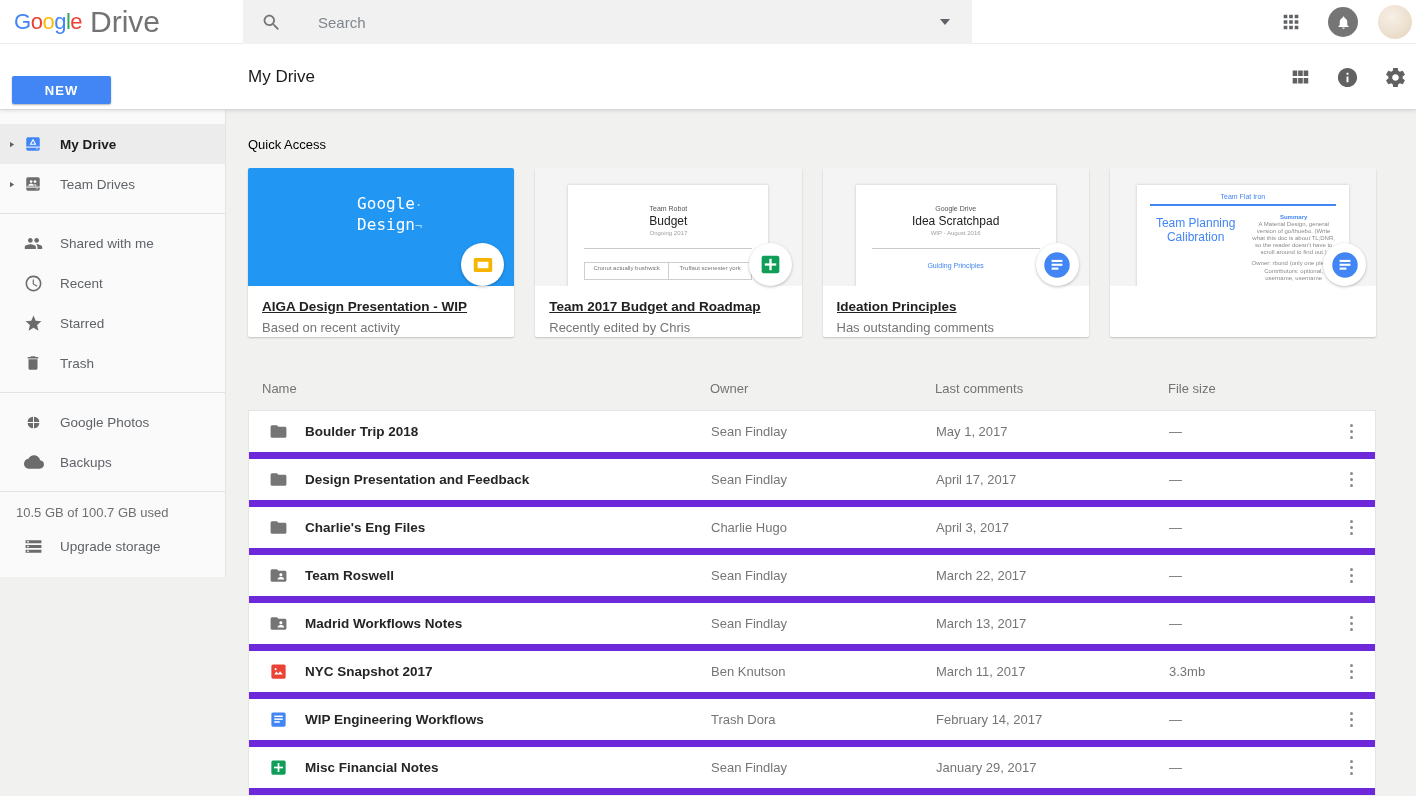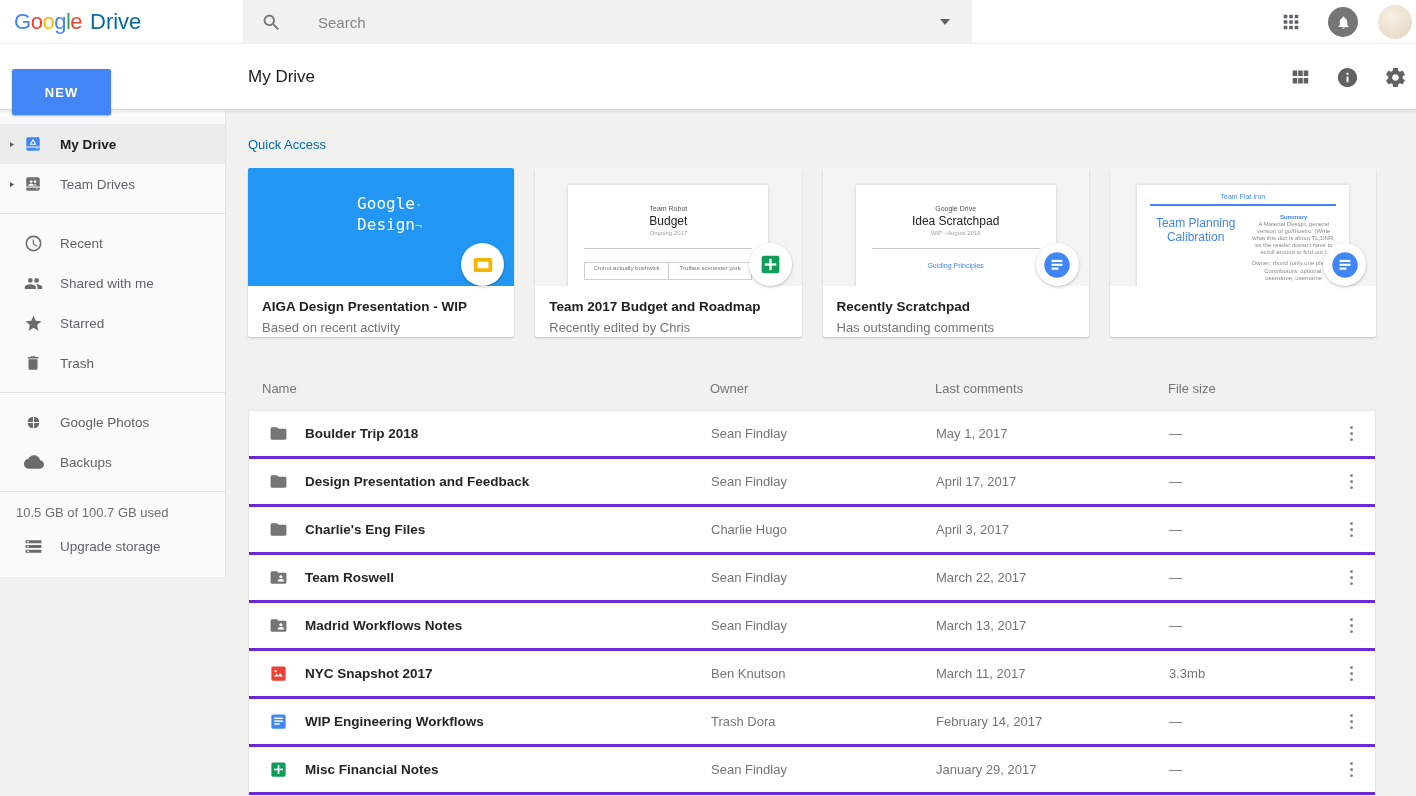--- a/index.html
+++ b/index.html
@@ -4,52 +4,52 @@
 <style>
   * { margin:0; padding:0; box-sizing:border-box; }
   html,body { width:1416px; height:796px; }
   body { font-family:"Liberation Sans", sans-serif; background:#f1f1f0; overflow:hidden; }
   .app { position:relative; width:1416px; height:796px; overflow:hidden; }
 
   
   .topbar { position:absolute; left:0; top:0; width:1416px; height:44px; background:#fff; border-bottom:1px solid #ececec; z-index:5; }
   .brand { position:absolute; left:14px; top:0; height:44px; display:flex; align-items:center; }
   .logo-google { font-size:22px; font-weight:500; letter-spacing:-0.5px; }
-  .logo-product { font-size:22px; color:#0369a1; margin-left:8px; font-weight:400; }
+  .logo-product { font-size:30px; color:#737373; margin-left:8px; font-weight:400; }
   .searchbar { position:absolute; left:243px; top:0; width:729px; height:44px; background:#f1f1f1; display:flex; align-items:center; }
   .searchbar .mag { margin-left:18px; display:flex; }
   .searchbar input { flex:1; border:none; outline:none; background:transparent; font-size:15px; color:#333; margin-left:36px; font-family:"Liberation Sans",sans-serif; }
   .searchbar input::placeholder { color:#80868b; }
   .search-caret { width:0; height:0; border-left:5px solid transparent; border-right:5px solid transparent; border-top:6px solid #5f6368; margin-right:22px; cursor:pointer; }
   .top-icons { position:absolute; right:0; top:0; height:44px; display:flex; align-items:center; }
   .apps-btn { margin-right:26px; cursor:pointer; display:flex; }
   .bell-btn { width:30px; height:30px; border-radius:50%; background:#757575; display:flex; align-items:center; justify-content:center; margin-right:20px; cursor:pointer; }
   .avatar { width:34px; height:34px; border-radius:50%; background:radial-gradient(circle at 40% 35%, #f7f0e6 0%, #ecdfce 60%, #e3d2bc 100%); margin-right:4px; cursor:pointer; }
 
   
   .toolbar { position:absolute; left:0; top:44px; width:1416px; height:66px; background:#fff; border-bottom:1px solid #d8d8d8; box-shadow:0 2px 3px rgba(0,0,0,0.07); z-index:4; }
-  .new-btn { position:absolute; left:12px; top:25px; width:99px; height:46px; background:#4285f4; color:#fff; border:none; border-radius:2px; font-size:13px; font-weight:700; letter-spacing:1px; cursor:pointer; box-shadow:0 1px 2px rgba(0,0,0,0.3); font-family:"Liberation Sans",sans-serif; }
+  .new-btn { position:absolute; left:12px; top:32px; width:99px; height:28px; background:#4285f4; color:#fff; border:none; border-radius:2px; font-size:13px; font-weight:700; letter-spacing:1px; cursor:pointer; box-shadow:0 1px 2px rgba(0,0,0,0.3); font-family:"Liberation Sans",sans-serif; }
   .page-title { position:absolute; left:248px; top:0; height:66px; display:flex; align-items:center; font-size:17px; font-weight:500; color:#1b1b1b; }
   .toolbar-icons { position:absolute; right:0; top:0; height:66px; display:flex; align-items:center; }
   .tb-icon { margin-right:25px; cursor:pointer; display:flex; }
   .tb-icon:last-child { margin-right:9px; }
 
   
   .sidebar { position:absolute; left:0; top:110px; width:226px; height:467px; background:#fafafa; border-right:1px solid #e4e4e4; padding-top:14px; }
   .side-item { position:relative; height:40px; display:flex; align-items:center; cursor:pointer; }
   .side-item.active { background:#ececec; }
   .side-item .arrow { position:absolute; left:7px; display:flex; }
   .side-item .sicon { position:absolute; left:24px; display:flex; }
   .side-item .slabel { margin-left:60px; font-size:13.5px; color:#5f6368; }
   .side-item.active .slabel { font-weight:700; color:#1c1c1c; }
   .side-divider { border-bottom:1px solid #e3e3e3; margin:9px 0; }
   .storage-text { margin:13px 0 6px 16px; font-size:13px; color:#6f6f6f; }
 
   
-  .qa-heading { position:absolute; left:248px; top:137px; font-size:13px; color:#0369a1; }
+  .qa-heading { position:absolute; left:248px; top:137px; font-size:13px; color:#000000; }
   .cards { position:absolute; left:248px; top:168px; width:1128px; display:flex; gap:21px; }
   .card { flex:1; height:169px; background:#fff; border-radius:2px; box-shadow:0 1px 2px rgba(0,0,0,0.2); position:relative; cursor:pointer; }
   .thumb { height:118px; overflow:hidden; border-radius:2px 2px 0 0; background:#f4f4f4; position:relative;text-align:center; }
   .thumb.blue { background:#2196f3; }
   .cover-text { margin:26px 0 0 17px; font-family:"DejaVu Sans Mono", monospace; font-size:16px; line-height:19px; color:#fff; }
   .cover-text .mark { opacity:0.65; font-size:12px; }
   .paper { width:200px; margin:17px auto 0; background:#fff; box-shadow:0 0 3px rgba(0,0,0,0.18); padding:20px 16px 10px; height:120px; overflow:hidden; }
   .p-eyebrow { font-size:7px; color:#555; }
   .p-eyebrow.blue { color:#4285f4; }
   .p-head { font-size:12px; color:#212121; margin-top:2px; }
@@ -61,30 +61,30 @@
   .p-table div { flex:1; font-size:6px; color:#777; padding:2px 3px 8px; }
   .p-table div:first-child { border-right:1px solid #cfcfcf; }
   .p-link { font-size:7px; color:#4285f4; margin-top:13px; }
   .p-cols { display:flex; gap:10px; margin-top:8px; }
   .p-cols .lft { width:52%; }
   .p-cols .rgt { width:48%; }
   .p-sum-label { font-size:6px; font-weight:700; color:#4285f4; }
   .p-tiny { font-size:6px; color:#8a8a8a; line-height:7px; margin-top:1px; }
   .badge { position:absolute; right:10px; top:75px; width:43px; height:43px; border-radius:50%; background:#fff; box-shadow:0 1px 3px rgba(0,0,0,0.25); display:flex; align-items:center; justify-content:center; }
   .card-info { padding:13px 14px; }
-  .card-title { font-size:13.5px; font-weight:700; color:#212121; white-space:nowrap; overflow:hidden; }
+  .card-title { font-size:13.5px; font-weight:700; color:#212121; white-space:nowrap; overflow:hidden;text-decoration:underline; }
   .card-sub { font-size:13px; color:#757575; margin-top:6px; }
 
   
   .grid5 { display:grid; grid-template-columns:462px 225px 233px 166px 1fr; align-items:center; }
   .thead { position:absolute; left:248px; top:366px; width:1128px; height:44px; }
   .thead .hcell { font-size:13px; color:#747474; cursor:pointer; }
   .thead .hcell:first-child { padding-left:14px; }
   .tlist { position:absolute; left:248px; top:410px; width:1128px; background:#fff; border:1px solid #e5e5e5; border-bottom:none; }
-  .frow { height:48px; background:#fff; border-bottom:3px solid #6d28d9; cursor:pointer; }
+  .frow { height:48px; background:#fff; border-bottom:7px solid #6d28d9; cursor:pointer; }
   .frow .name { display:flex; align-items:center; padding-left:20px; }
   .frow .ficon { display:flex; width:19px; }
   .frow .fname { margin-left:17px; font-size:13.5px; font-weight:700; color:#252525; }
   .frow .sub { font-size:13px; color:#757575; }
   .frow .menu { justify-self:end; padding-right:16px; }
   .dots { display:flex; flex-direction:column; gap:2.5px; padding:4px 6px; cursor:pointer; }
   .dots i { width:3.5px; height:3.5px; border-radius:50%; background:#8a8a8a; display:block; }
 </style>
 </head>
 <body>
@@ -175,32 +175,32 @@
             <rect x="3" y="15.4" width="18" height="1.4" fill="#fff"></rect>
             <circle cx="17.3" cy="18.4" r="0.9" fill="#fff"></circle>
           </svg>
       </span>
       <span class="slabel">Team Drives</span>
     </div>
     <div class="side-divider"></div>
     <div class="side-item">
       <span class="sicon">
         <svg width="19" height="19" viewBox="0 0 24 24" fill="#6b6b6b">
+            <path d="M16 11c1.66 0 2.99-1.34 2.99-3S17.66 5 16 5c-1.66 0-3 1.34-3 3s1.34 3 3 3zm-8 0c1.66 0 2.99-1.34 2.99-3S9.66 5 8 5C6.34 5 5 6.34 5 8s1.34 3 3 3zm0 2c-2.33 0-7 1.17-7 3.5V19h14v-2.5c0-2.33-4.67-3.5-7-3.5zm8 0c-.29 0-.62.02-.97.05 1.16.84 1.97 1.97 1.97 3.45V19h6v-2.5c0-2.33-4.67-3.5-7-3.5z"></path>
+          </svg>
+      </span>
+      <span class="slabel">Shared with me</span>
+    </div>
+    <div class="side-item">
+      <span class="sicon">
+        <svg width="19" height="19" viewBox="0 0 24 24" fill="#6b6b6b">
             <path d="M11.99 2C6.47 2 2 6.48 2 12s4.47 10 9.99 10C17.52 22 22 17.52 22 12S17.52 2 11.99 2zM12 20c-4.42 0-8-3.58-8-8s3.58-8 8-8 8 3.58 8 8-3.58 8-8 8zm.5-13H11v6l5.25 3.15.75-1.23-4.5-2.67z"></path>
           </svg>
       </span>
       <span class="slabel">Recent</span>
-    </div>
-    <div class="side-item">
-      <span class="sicon">
-        <svg width="19" height="19" viewBox="0 0 24 24" fill="#6b6b6b">
-            <path d="M16 11c1.66 0 2.99-1.34 2.99-3S17.66 5 16 5c-1.66 0-3 1.34-3 3s1.34 3 3 3zm-8 0c1.66 0 2.99-1.34 2.99-3S9.66 5 8 5C6.34 5 5 6.34 5 8s1.34 3 3 3zm0 2c-2.33 0-7 1.17-7 3.5V19h14v-2.5c0-2.33-4.67-3.5-7-3.5zm8 0c-.29 0-.62.02-.97.05 1.16.84 1.97 1.97 1.97 3.45V19h6v-2.5c0-2.33-4.67-3.5-7-3.5z"></path>
-          </svg>
-      </span>
-      <span class="slabel">Shared with me</span>
     </div>
     <div class="side-item">
       <span class="sicon">
         <svg width="19" height="19" viewBox="0 0 24 24" fill="#6b6b6b">
             <path d="M12 17.27L18.18 21l-1.64-7.03L22 9.24l-7.19-.61L12 2 9.19 8.63 2 9.24l5.46 4.73L5.82 21z"></path>
           </svg>
       </span>
       <span class="slabel">Starred</span>
     </div>
     <div class="side-item">
@@ -303,21 +303,21 @@
       </div>
       <span class="badge">
         <svg width="34" height="34" viewBox="0 0 24 24">
             <circle cx="12" cy="12" r="9" fill="#4285F4"></circle>
             <rect x="8.2" y="8.4" width="7.6" height="1.5" fill="#fff"></rect>
             <rect x="8.2" y="11.1" width="7.6" height="1.5" fill="#fff"></rect>
             <rect x="8.2" y="13.8" width="4.8" height="1.5" fill="#fff"></rect>
           </svg>
       </span>
       <div class="card-info">
-        <div class="card-title">Recently Scratchpad</div>
+        <div class="card-title">Ideation Principles</div>
         <div class="card-sub">Has outstanding comments</div>
       </div>
     </div>
 
     <div class="card">
       <div class="thumb">
         <div class="paper" style="width:212px; padding:8px 13px 10px;">
           <div class="p-eyebrow blue">Team Flat Iron</div>
           <hr class="p-hr blue">
           <div class="p-cols">

